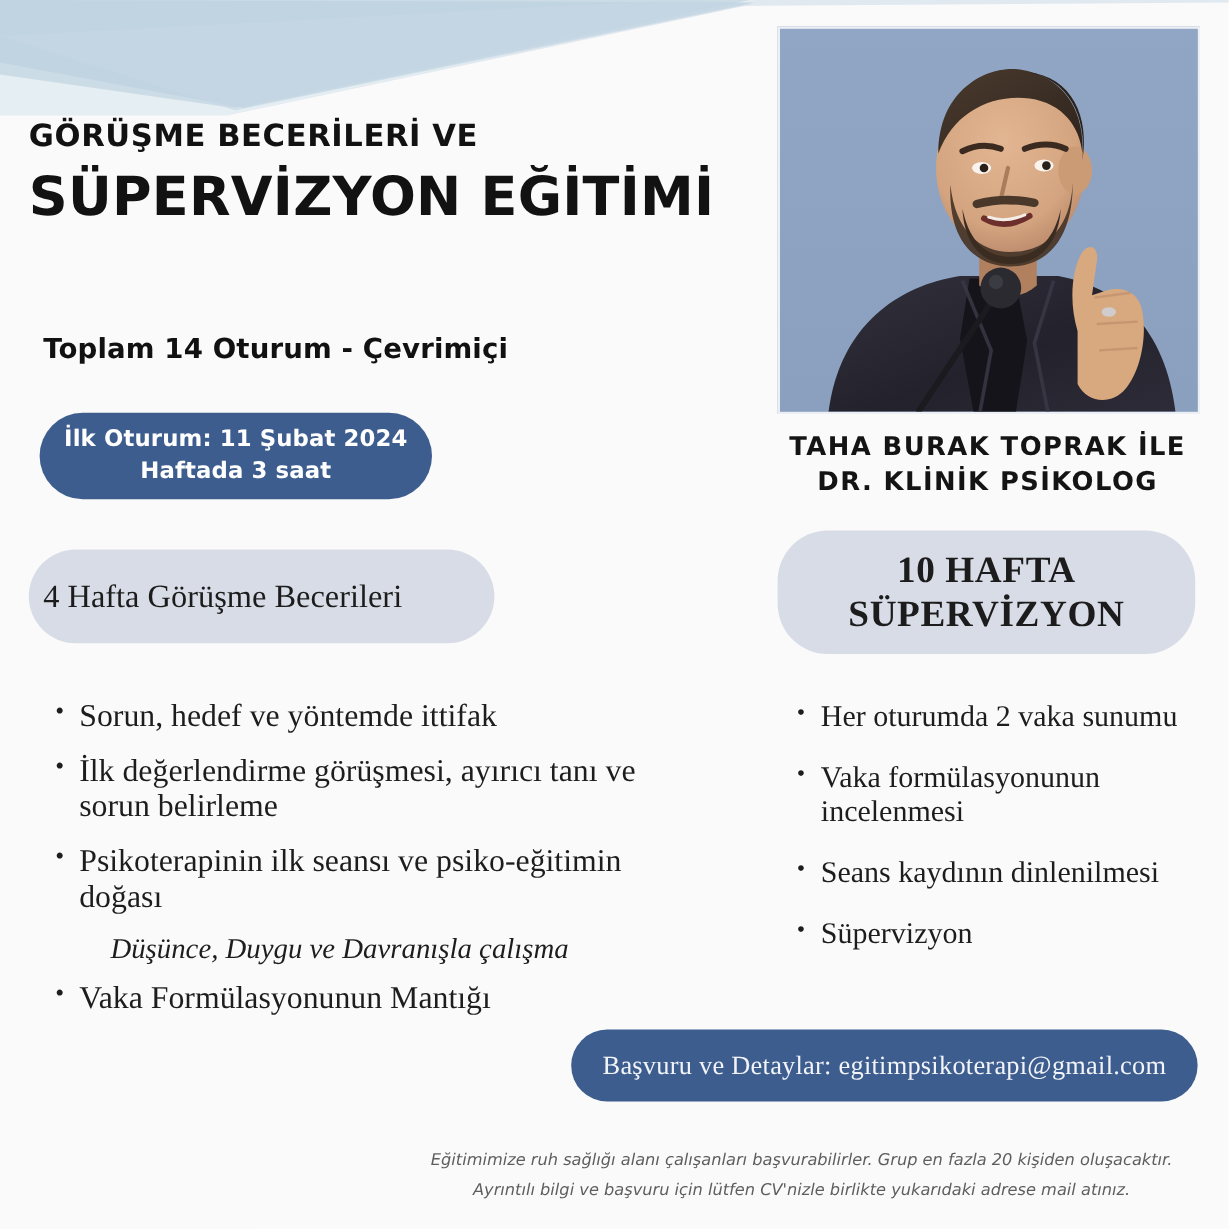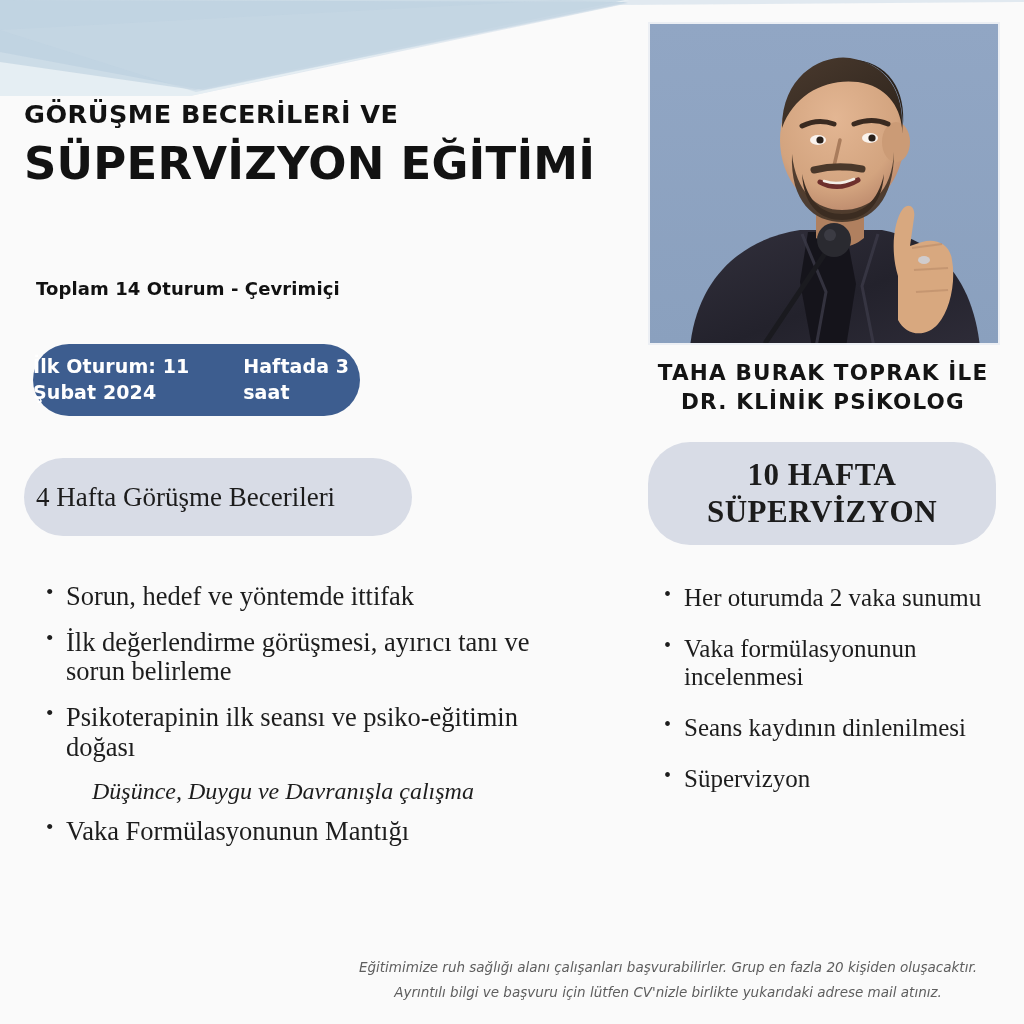--- a/index.html
+++ b/index.html
@@ -54,36 +54,36 @@
     margin: 10px 0 0 0;
   }
 
   
   .subtitle {
     position: absolute;
     left: 36px;
     top: 278px;
     font-family: "DejaVu Sans", sans-serif;
     font-weight: bold;
-    font-size: 18px;
+    font-size: 23px;
     color: #111111;
     letter-spacing: 0.1px;
   }
 
   
   .date-badge {
     position: absolute;
     left: 33px;
     top: 344px;
     width: 327px;
     height: 72px;
     background: #3d5d8f;
     border-radius: 36px;
     display: flex;
-    flex-direction: row;
+    flex-direction: column;
     align-items: center;
     justify-content: center;
     color: #ffffff;
   }
   .date-badge-line {
     font-family: "DejaVu Sans", sans-serif;
     font-weight: bold;
     font-size: 19px;
     line-height: 1.35;
     letter-spacing: 0.1px;
@@ -360,19 +360,22 @@
     <li class="bullet">Vaka Formülasyonunun Mantığı</li>
   </ul>
 
   <ul class="bullets list-right">
     <li class="bullet">Her oturumda 2 vaka sunumu</li>
     <li class="bullet">Vaka formülasyonunun incelenmesi</li>
     <li class="bullet">Seans kaydının dinlenilmesi</li>
     <li class="bullet">Süpervizyon</li>
   </ul>
 
+  <div class="email-button">
+    <span>Başvuru ve Detaylar: egitimpsikoterapi@gmail.com</span>
+  </div>
 
   <div class="footer-note">
     <span class="line1">Eğitimimize ruh sağlığı alanı çalışanları başvurabilirler. Grup en fazla 20 kişiden oluşacaktır.</span>
     <span class="line2">Ayrıntılı bilgi ve başvuru için lütfen CV'nizle birlikte yukarıdaki adrese mail atınız.</span>
   </div>
 
 </div>
 
 </body></html>

